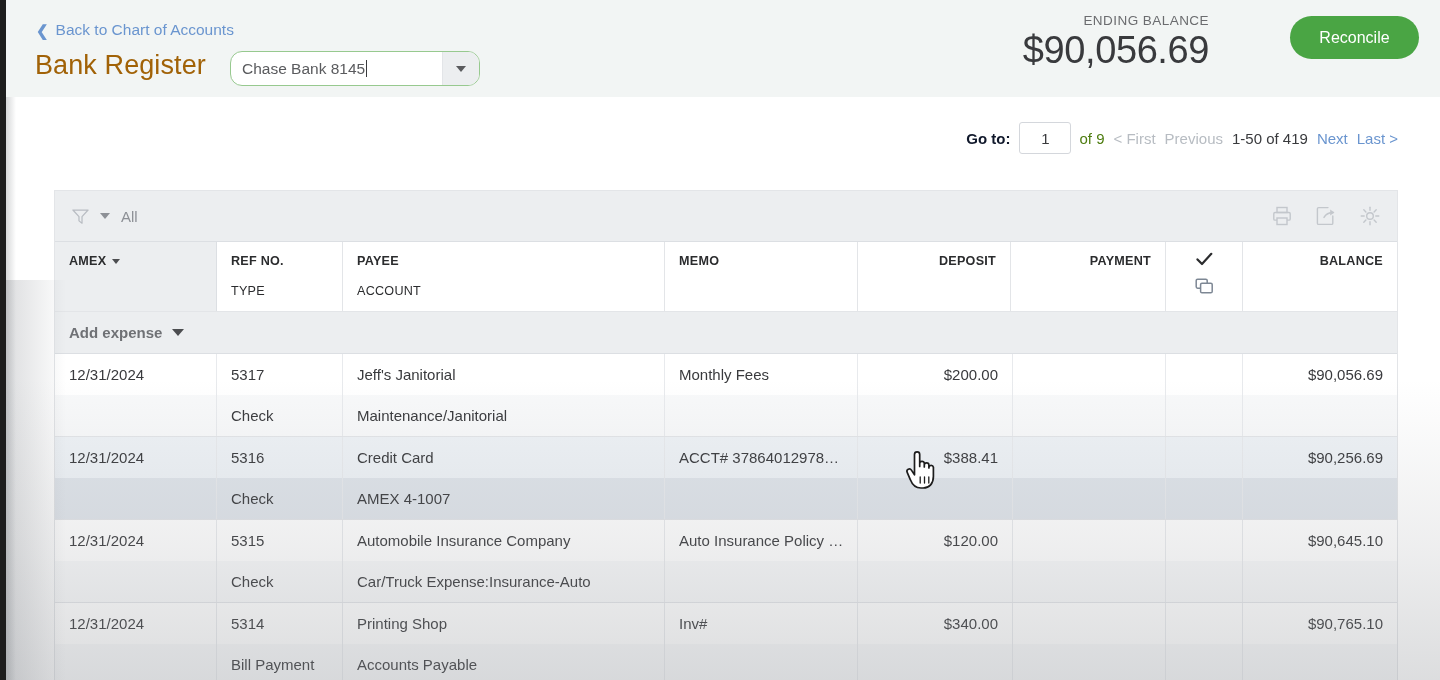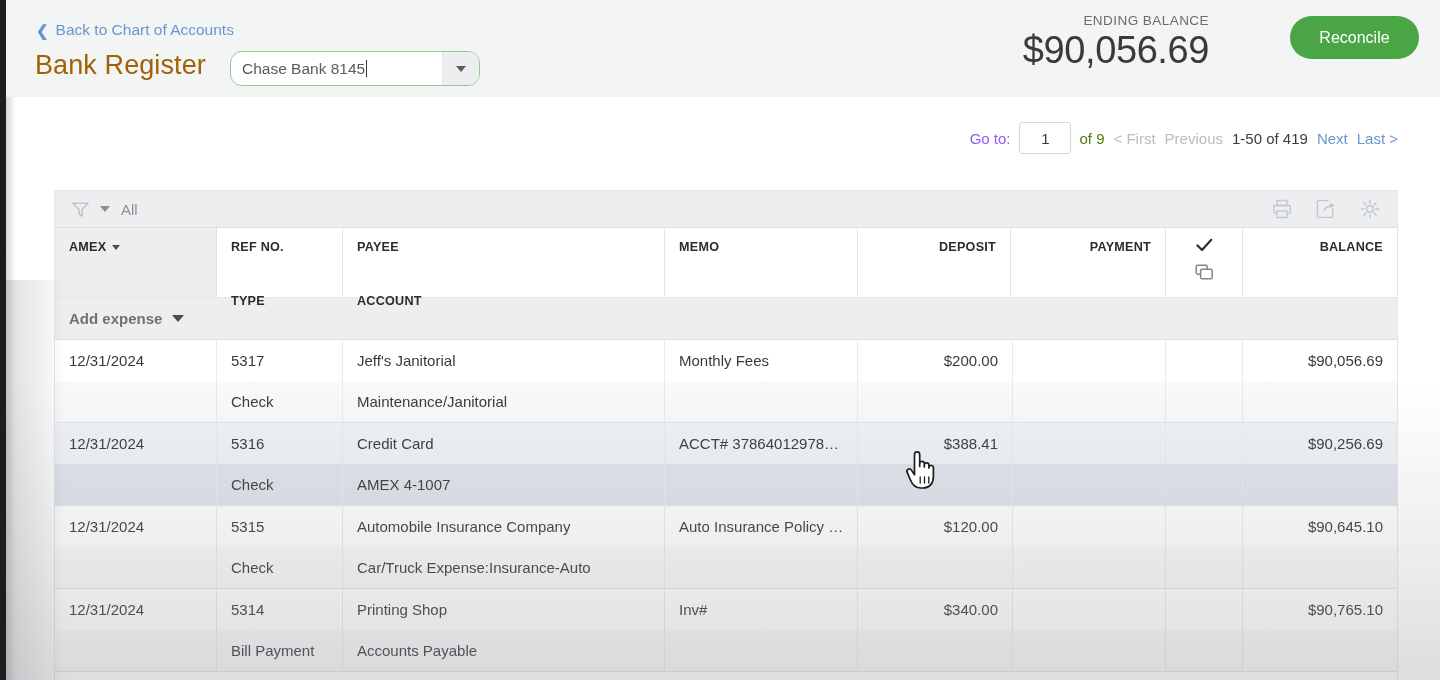--- a/index.html
+++ b/index.html
@@ -149,21 +149,21 @@
   
   .pager {
     position: absolute;
     right: 42px; top: 122px;
     display: flex;
     align-items: center;
     gap: 9px;
     font-size: 15px;
     color: #393a3d;
   }
-  .pager-goto { color: #8b5cf6; }
+  .pager-goto { color: #0f172a; font-weight: bold; }
   .pager-input {
     width: 52px; height: 32px;
     border: 1px solid #d4d7dc;
     border-radius: 3px;
     text-align: center;
     font-size: 15px;
     color: #393a3d;
     background: #fff;
     font-family: "Liberation Sans", sans-serif;
   }
@@ -178,21 +178,21 @@
     left: 54px; top: 190px;
     width: 1344px;
     height: 490px;
     background: #ffffff;
     border: 1px solid #e3e5e8;
     border-bottom: none;
     overflow: hidden;
   }
   
   .filter-strip {
-    height: 37px;
+    height: 51px;
     background: #eceef0;
     border-bottom: 1px solid #dcdfe3;
     display: flex;
     align-items: center;
     padding: 0 18px 0 16px;
     position: relative;
   }
   .filter-left {
     display: flex; align-items: center; gap: 8px;
   }
@@ -248,21 +248,21 @@
   .col-head .cell.center { align-items: center; padding-top: 10px; gap: 10px; }
   .sort-caret {
     display: inline-block;
     width: 0; height: 0;
     border-left: 4.5px solid transparent;
     border-right: 4.5px solid transparent;
     border-top: 5.5px solid #4c4d50;
     margin-left: 6px;
     vertical-align: middle;
   }
-  .head-line2 { font-weight: 700; margin-top: 24px; }
+  .head-line2 { font-weight: 400; }
 
   
   .add-bar {
     height: 42px;
     background: #eceef0;
     border-bottom: 1px solid #dcdfe3;
     display: flex;
     align-items: center;
     padding-left: 14px;
     gap: 10px;

